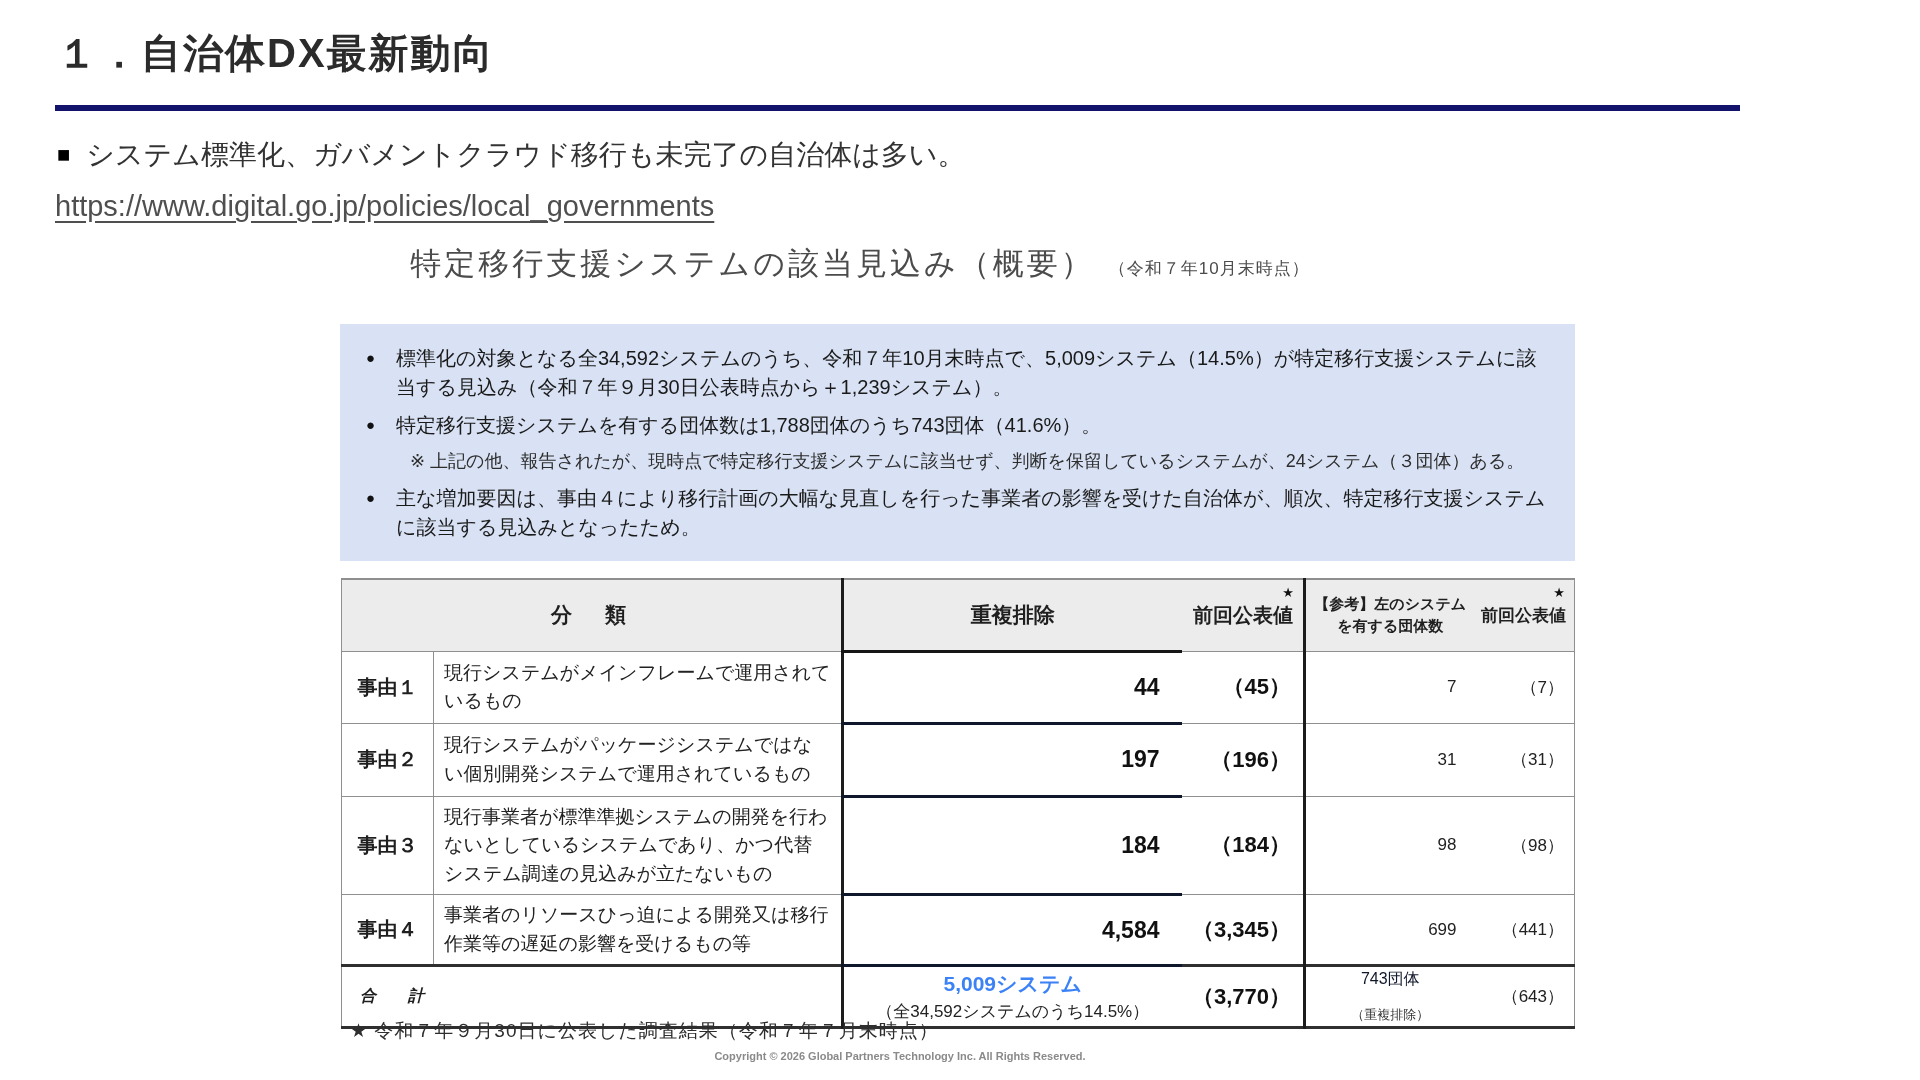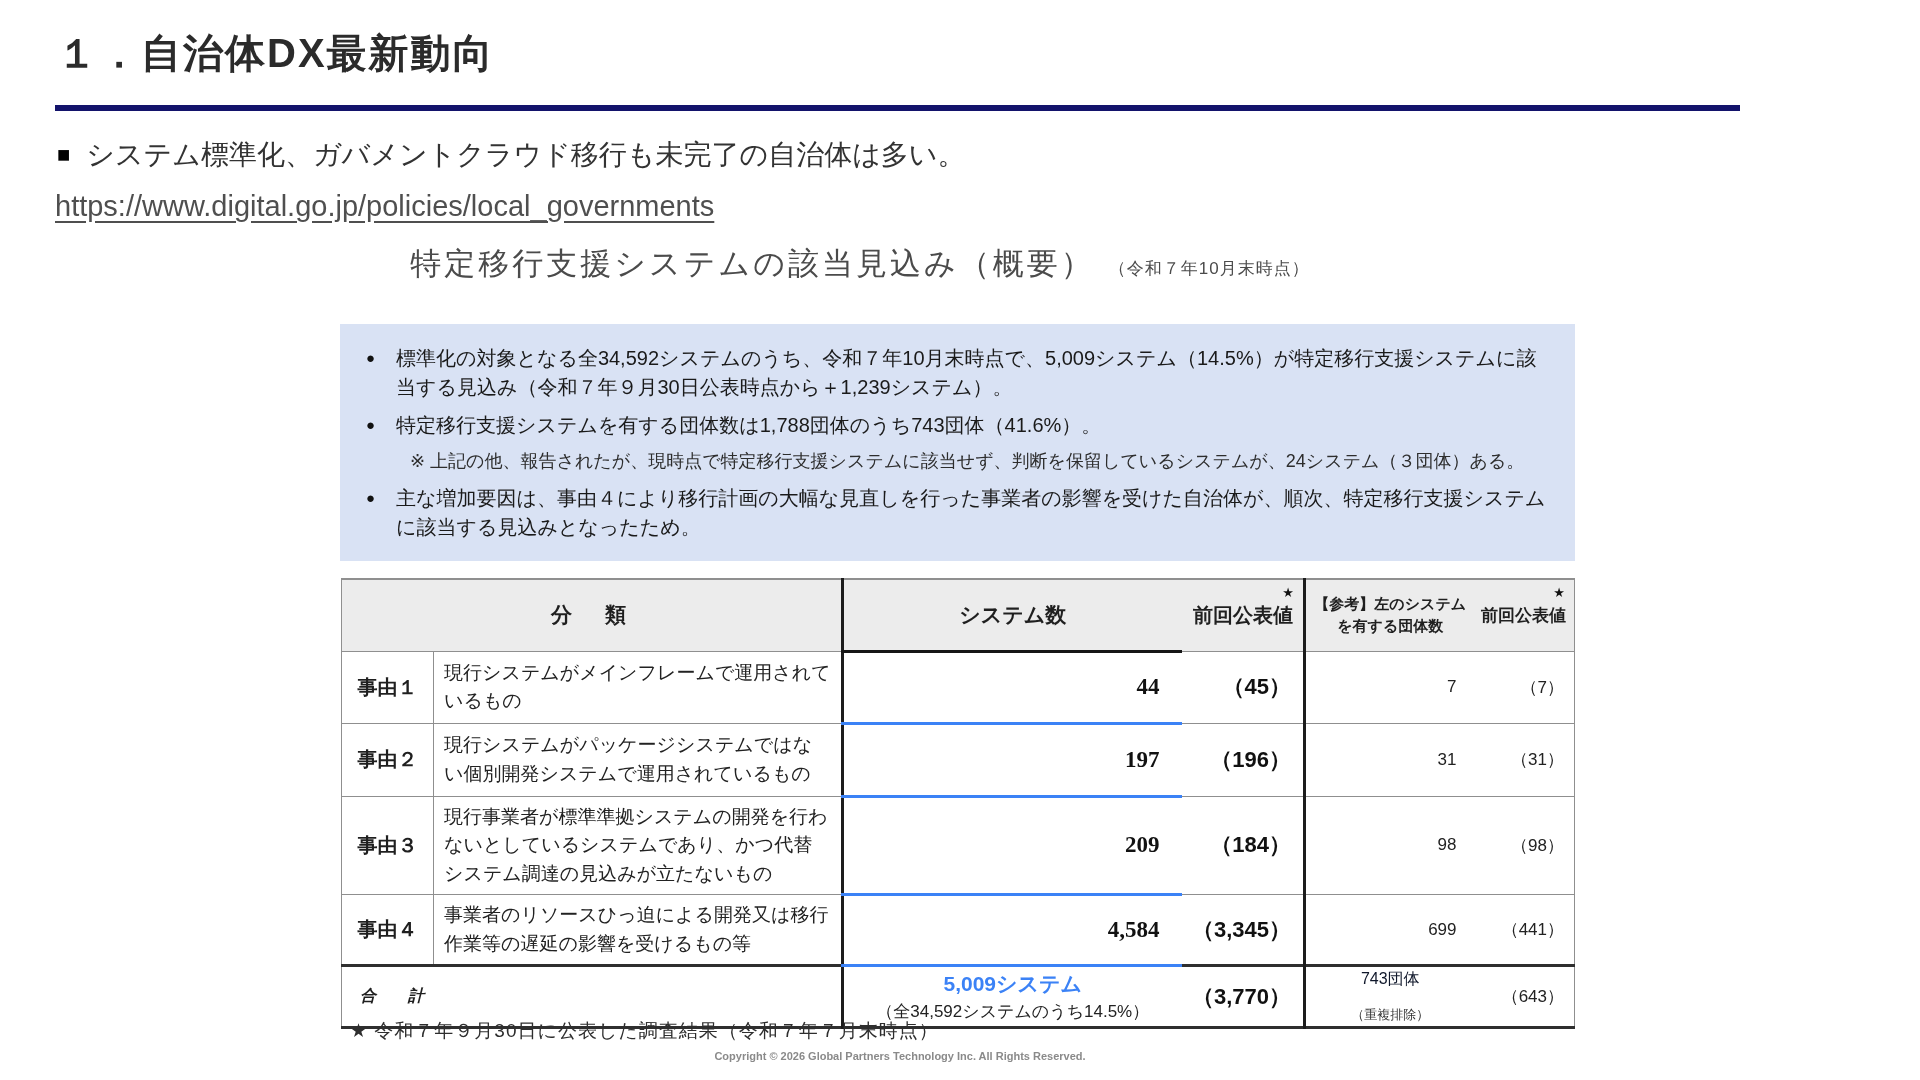--- a/index.html
+++ b/index.html
@@ -50,21 +50,21 @@
   .c1 { text-align:center; font-size:20px; font-weight:bold; color:#1f1f1f;
         border-left:none; }
   .c2 { font-size:19px; color:#222; padding:6px 10px; line-height:1.5;
         border-left:1px solid #8f8f8f; }
   .c3 { text-align:right; padding-right:22px; font-size:23px; font-weight:bold; color:#111;
         border-left:3px solid #1c1c1c; }
   .c4 { text-align:right; padding-right:12px; font-size:22px; font-weight:600; color:#111; }
   .c5 { text-align:right; padding-right:18px; font-size:17px; color:#222;
         border-left:3px solid #1c1c1c; }
   .c6 { text-align:right; padding-right:10px; font-size:17px; color:#222; }
-  .sysB { border-bottom:3px solid #3b82f6;font-family:Liberation Serif, serif; }
+  .sysB { border-bottom:3px solid #0f172a; }
   tr.r1 td{height:72px;} tr.r2 td{height:73px;} tr.r3 td{height:88px;} tr.r4 td{height:70px;}
 
   tr.total td { border-top:3px solid #2f2f2f; height:62px; }
   .tot-label { font-size:16px; font-weight:bold; letter-spacing:8px; padding-left:18px; color:#1f1f1f;font-style:italic; }
   .tot-sys  { text-align:center !important; padding-right:0 !important; }
   .tot-sys .main { font-size:21px; font-weight:bold; color:#3b82f6; }
   .tot-sys .sub  { font-size:17px; font-weight:normal; color:#222; margin-top:2px; }
   .tot-org  { text-align:center !important; padding-right:0 !important; }
   .tot-org .main { font-size:16px; color:#0f172a; }
   .tot-org .sub  { font-size:13px; color:#333; margin-top:16px;text-align:center; }
@@ -128,21 +128,21 @@
       <col class="col1">
         <col class="col2">
         <col class="col3">
         <col class="col4">
         <col class="col5">
         <col class="col6">
     </colgroup>
     <tbody>
         <tr class="thead">
       <th colspan="2" class="h-class">分　類</th>
-      <th class="h-sys">システム数</th>
+      <th class="h-sys">重複排除</th>
       <th class="h-prev">
         <span class="star">★</span>
         <span>前回公表値</span>
       </th>
       <th class="h-ref">【参考】左のシステムを有する団体数</th>
       <th class="h-prev2">
         <span class="star">★</span>
         <span>前回公表値</span>
       </th>
     </tr>
@@ -158,21 +158,21 @@
       <td class="c1">事由２</td>
       <td class="c2">現行システムがパッケージシステムではない個別開発システムで運用されているもの</td>
       <td class="c3 sysB">197</td>
       <td class="c4">（196）</td>
       <td class="c5">31</td>
       <td class="c6">（31）</td>
     </tr>
     <tr class="r3">
       <td class="c1">事由３</td>
       <td class="c2">現行事業者が標準準拠システムの開発を行わないとしているシステムであり、かつ代替システム調達の見込みが立たないもの</td>
-      <td class="c3 sysB">209</td>
+      <td class="c3 sysB">184</td>
       <td class="c4">（184）</td>
       <td class="c5">98</td>
       <td class="c6">（98）</td>
     </tr>
     <tr class="r4">
       <td class="c1">事由４</td>
       <td class="c2">事業者のリソースひっ迫による開発又は移行作業等の遅延の影響を受けるもの等</td>
       <td class="c3 sysB">4,584</td>
       <td class="c4">（3,345）</td>
       <td class="c5">699</td>

